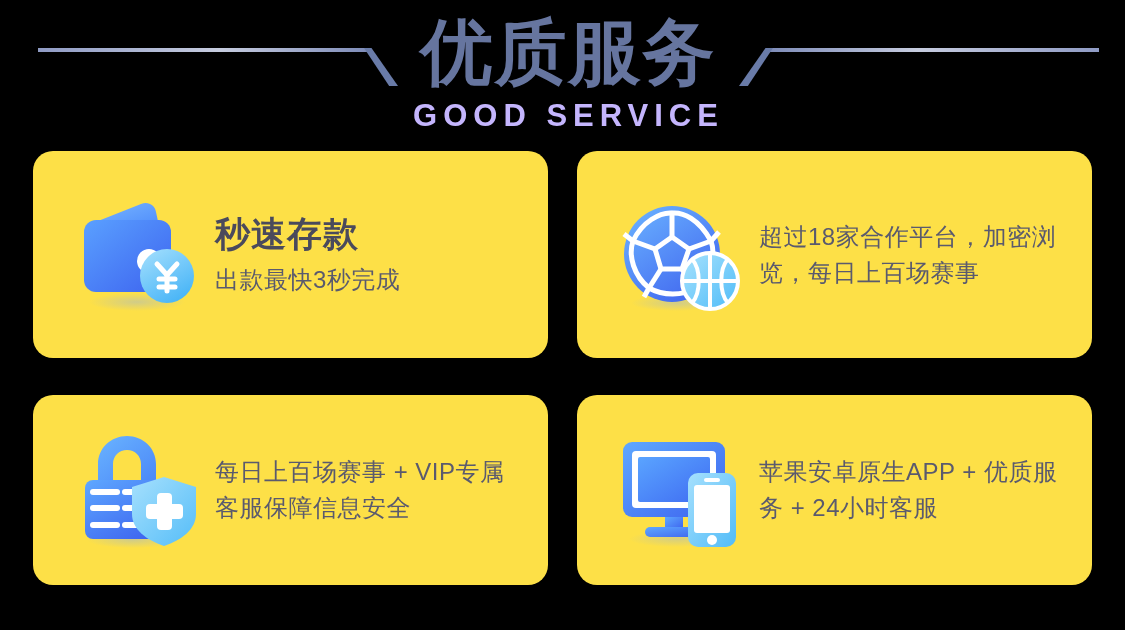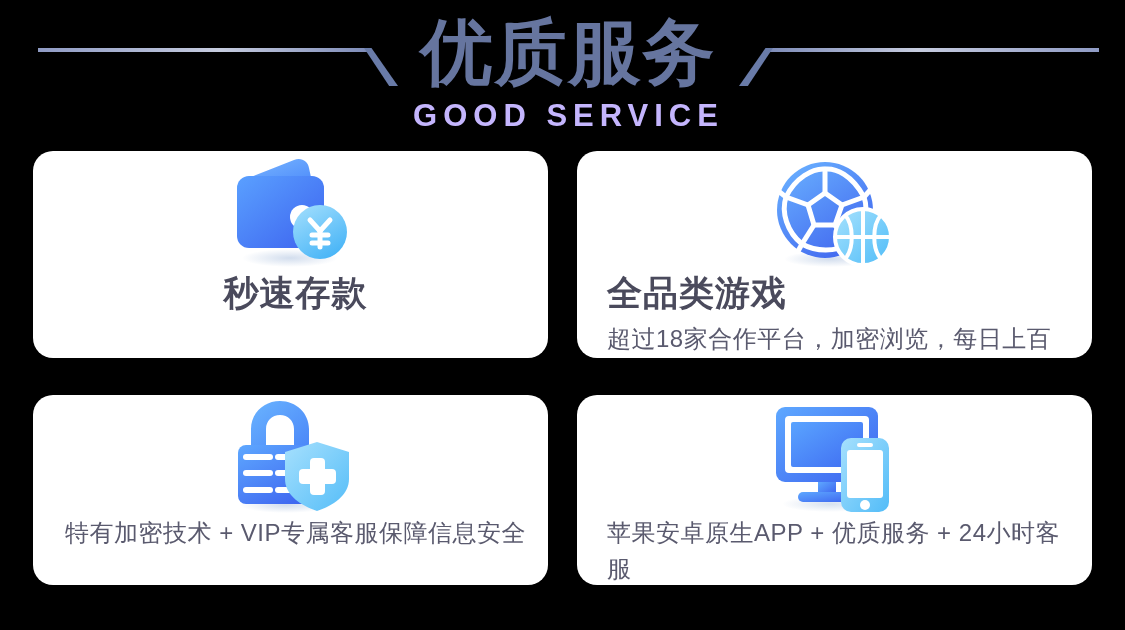--- a/index.html
+++ b/index.html
@@ -92,28 +92,27 @@
     top: 151px;
     width: 1059px;
     display: grid;
     grid-template-columns: 515px 515px;
     grid-template-rows: 207px 190px;
     column-gap: 29px;
     row-gap: 37px;
   }
   .card {
     position: relative;
-    background: #ffffff;
+    background: #fde047;
     border-radius: 20px;
     display: flex;
     align-items: center;
-    padding: 0 20px 0 30px;
+    padding: 0 20px 0 38px;
     box-sizing: border-box;
     overflow: hidden;
-    flex-direction: column;
   }
   .card-icon {
     position: relative;
     flex: 0 0 auto;
     width: 132px;
     height: 120px;
     margin-right: 12px;
   }
   .card-text {
     flex: 1 1 auto;
@@ -187,20 +186,21 @@
             <path d="M86 69 L96 80"></path>
             <path d="M106 69 L96 80"></path>
             <path d="M88 84 L104 84"></path>
             <path d="M88 92 L104 92"></path>
             <path d="M96 80 L96 96"></path>
           </g>
         </svg>
       </div>
       <div class="card-text">
         <div class="card-title">秒速存款</div>
+        <div class="card-desc">出款最快3秒完成</div>
       </div>
     </div>
 
     <div class="card">
       <div class="card-icon">
         <svg class="icon-svg" viewBox="0 0 132 120" xmlns="http://www.w3.org/2000/svg" aria-hidden="true">
           <defs>
             <linearGradient id="ballGrad" x1="0.15" y1="0" x2="0.85" y2="1">
               <stop offset="0%" stop-color="#69b0ff"></stop>
               <stop offset="100%" stop-color="#3f63ee"></stop>
@@ -237,21 +237,20 @@
           <g fill="none" stroke="#ffffff" stroke-width="4">
             <circle cx="95" cy="86" r="28"></circle>
             <path d="M95 58 L95 114"></path>
             <path d="M67 86 L123 86"></path>
             <path d="M77 64 C86 74 86 98 77 108"></path>
             <path d="M113 64 C104 74 104 98 113 108"></path>
           </g>
         </svg>
       </div>
       <div class="card-text">
-        <div class="card-title">全品类游戏</div>
         <div class="card-desc">超过18家合作平台，加密浏览，每日上百场赛事</div>
       </div>
     </div>
 
     <div class="card">
       <div class="card-icon">
         <svg class="icon-svg" viewBox="0 0 132 120" xmlns="http://www.w3.org/2000/svg" aria-hidden="true">
           <defs>
             <linearGradient id="lockBody" x1="0" y1="0" x2="0.8" y2="1">
               <stop offset="0%" stop-color="#5ea8ff"></stop>
@@ -282,21 +281,21 @@
             <path d="M54 95 L92 95"></path>
           </g>
           <path d="M93 47 L125 57 L125 84 C125 99 111 110 93 116 C75 110 61 99 61 84 L61 57 Z" fill="url(#shieldGrad)"></path>
           <g fill="#ffffff">
             <rect x="86" y="63" width="15" height="37" rx="4"></rect>
             <rect x="75" y="74" width="37" height="15" rx="4"></rect>
           </g>
         </svg>
       </div>
       <div class="card-text">
-        <div class="card-desc">特有加密技术 + VIP专属客服保障信息安全</div>
+        <div class="card-desc">每日上百场赛事 + VIP专属客服保障信息安全</div>
       </div>
     </div>
 
     <div class="card">
       <div class="card-icon">
         <svg class="icon-svg" viewBox="0 0 132 120" xmlns="http://www.w3.org/2000/svg" aria-hidden="true">
           <defs>
             <linearGradient id="monGrad" x1="0" y1="0" x2="1" y2="1">
               <stop offset="0%" stop-color="#5ea8ff"></stop>
               <stop offset="100%" stop-color="#3d63ef"></stop>

